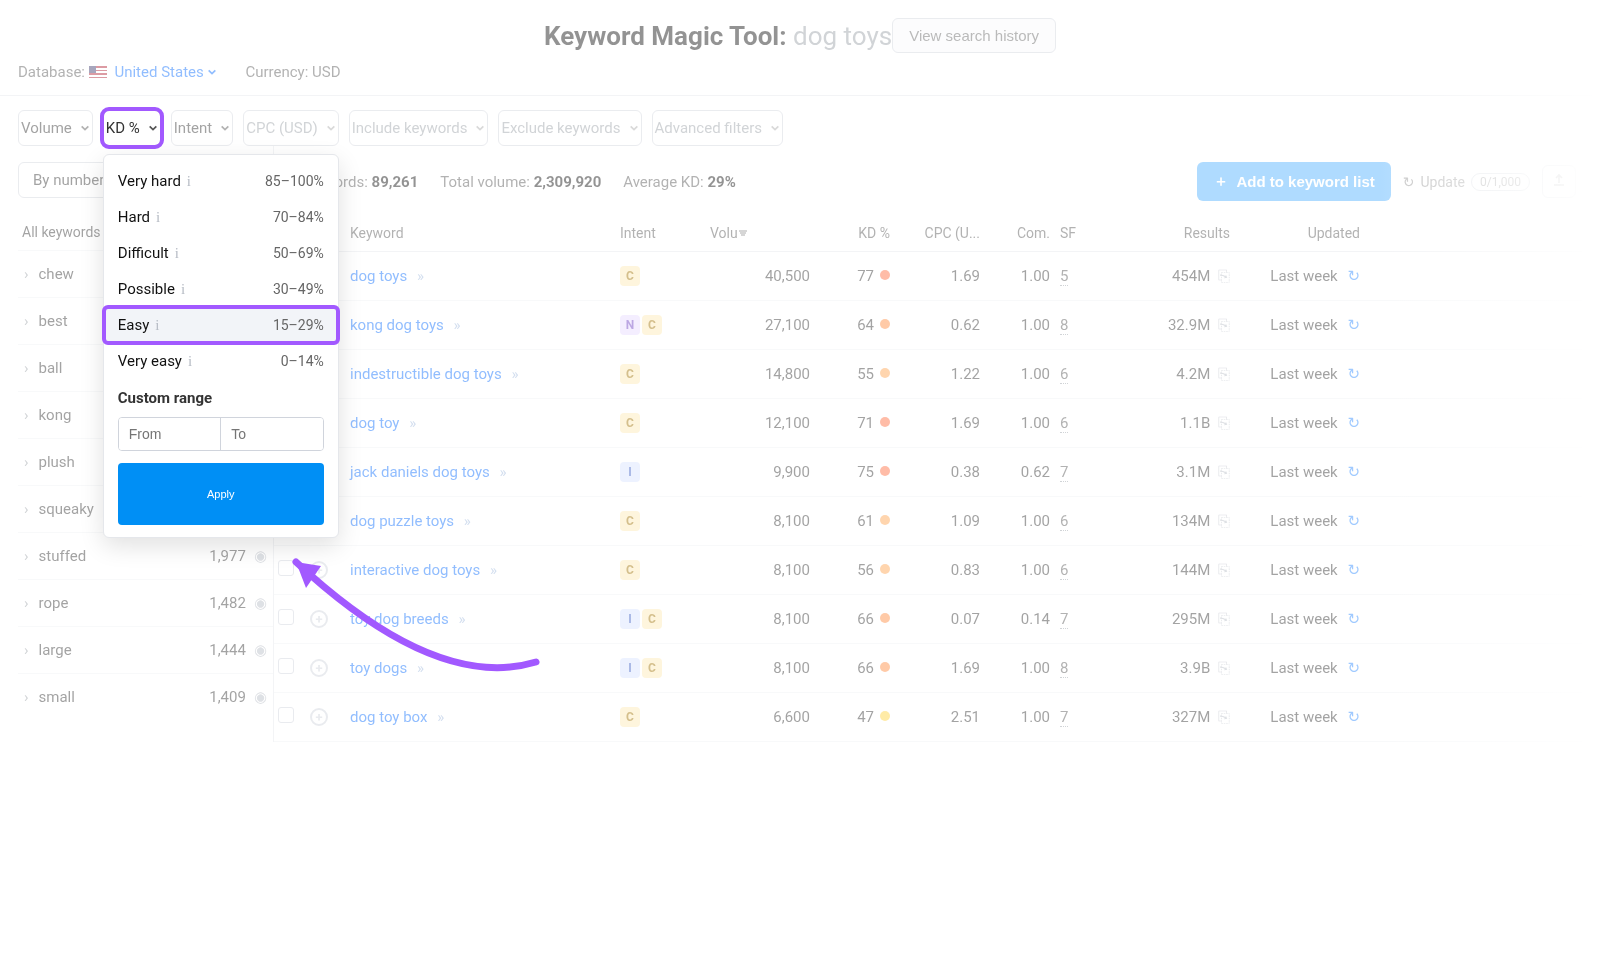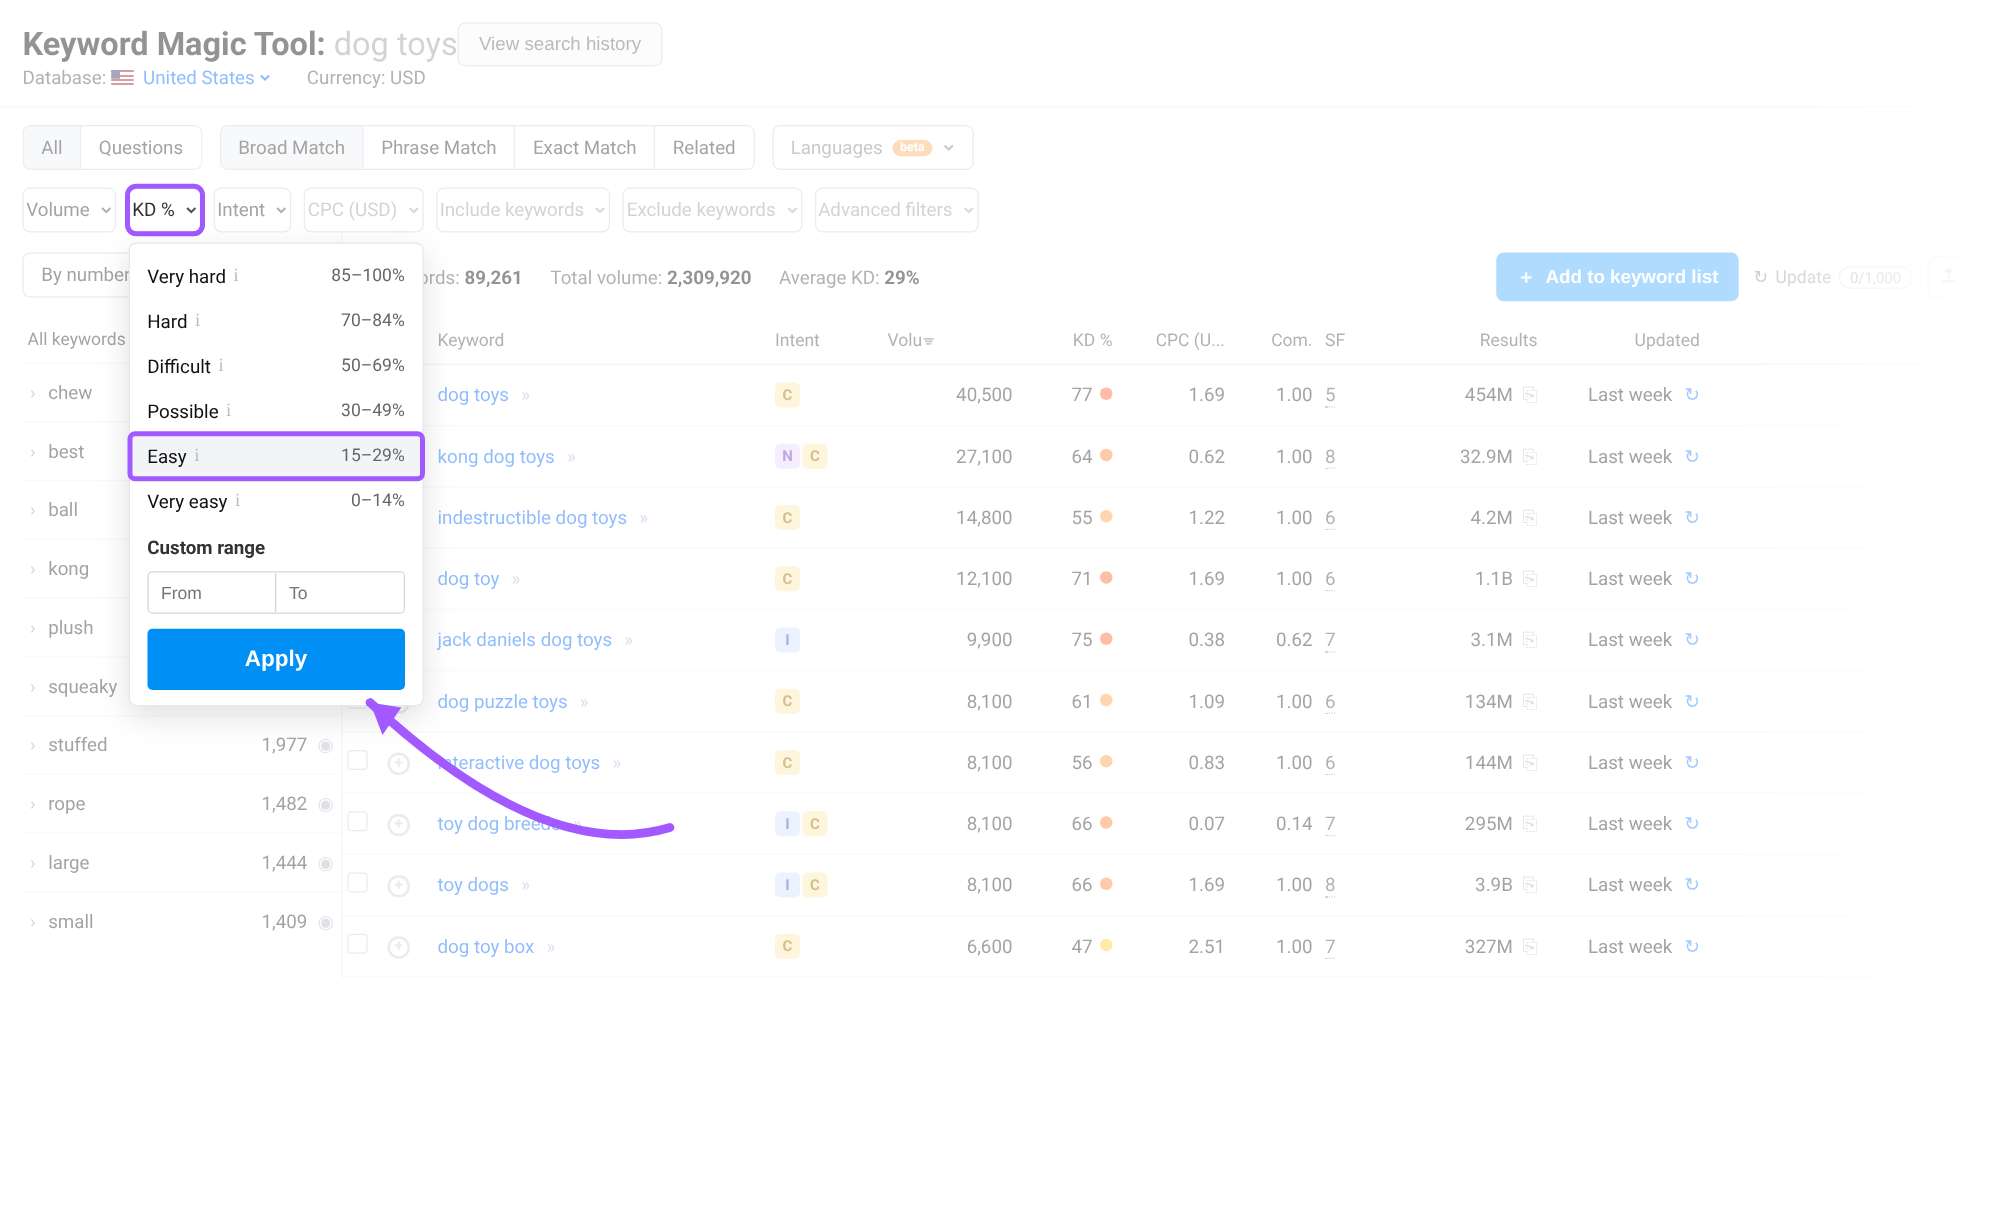--- a/index.html
+++ b/index.html
@@ -2,21 +2,21 @@
 <html><head>
 <meta charset="utf-8">
 <style>
 * { box-sizing: border-box; margin: 0; padding: 0; }
 body { font-family: -apple-system, BlinkMacSystemFont, "Segoe UI", Roboto, sans-serif; font-size: 14px; color: #333; background: #fff; position: relative; }
 
 
 .dim-overlay { position: absolute; inset: 0; background: rgba(255,255,255,0.55); pointer-events: none; z-index: 5; }
 
 .top { padding: 18px 18px 14px; border-bottom: 1px solid #e5e7eb; }
-.title-row { display: flex; justify-content: flex-start; align-items: center; margin-bottom: 0; }
+.title-row { display: flex; justify-content: center; align-items: center; margin-bottom: 10px; }
 .title { font-size: 26px; font-weight: 700; color: #111; }
 .title .subject { color: #9aa0a6; font-weight: 400; }
 .view-history { border: 1px solid #d0d4dc; background: #f8f9fb; color: #666; padding: 8px 16px; border-radius: 6px; font-size: 15px; }
 .meta-row { font-size: 15px; color: #555; display: flex; gap: 28px; align-items: center; }
 .db-link { color: #0d6efd; cursor: pointer; }
 .flag { display: inline-block; width: 18px; height: 12px; background: linear-gradient(#b22234 0 15%, #fff 15% 30%, #b22234 30% 45%, #fff 45% 60%, #b22234 60% 75%, #fff 75% 90%, #b22234 90%); position: relative; vertical-align: -1px; margin-right: 4px; }
 .flag::before { content:""; position:absolute; left:0; top:0; width:7px; height:7px; background:#3c3b6e; }
 
 .toolbar { padding: 14px 18px 0; }
 .tabs-row { display: flex; gap: 14px; align-items: center; margin-bottom: 14px; }
@@ -42,21 +42,21 @@
 .kd-item:hover, .kd-item.hover { background: #f2f4f8; }
 .kd-label { display: flex; align-items: center; gap: 6px; color: #111; }
 .kd-range { color: #666; font-size: 14px; }
 .info-i { color: #b7bcc5; font-style: normal; font-family: Georgia, serif; }
 .kd-easy-hl { outline: 4px solid #a259ff; outline-offset: -2px; border-radius: 4px; }
 .kd-custom { padding: 10px 14px 0; }
 .kd-custom h4 { font-size: 15px; font-weight: 700; margin-bottom: 10px; }
 .range-inputs { display: flex; border: 1px solid #d0d4dc; border-radius: 4px; overflow: hidden; }
 .range-inputs input { flex: 1; border: none; padding: 8px 10px; font-size: 14px; min-width: 0; }
 .range-inputs input + input { border-left: 1px solid #d0d4dc; }
-.apply-btn { display: block; width: calc(100% - 0px); margin-top: 12px; background: #008ff5; color: #fff; border: none; border-radius: 4px; padding: 14px 0; font-size: 18px; font-weight: 700; cursor: pointer; }
+.apply-btn { display: block; width: calc(100% - 0px); margin-top: 12px; background: #008ff5; color: #fff; border: none; border-radius: 4px; padding: 25px 0; font-size: 11px; font-weight: 400; cursor: pointer; }
 
 .content { display: flex; padding: 0 18px 18px; gap: 0; }
 .sidebar { width: 256px; border-right: 1px solid #e5e7eb; padding-top: 16px; }
 .by-number { border: 1px solid #d0d4dc; border-radius: 6px; padding: 8px 14px; font-size: 15px; display: inline-block; margin-bottom: 16px; }
 .sb-head { font-size: 14px; color: #333; padding: 10px 4px; }
 .sb-item { display: flex; align-items: center; padding: 14px 6px; font-size: 15px; color: #333; border-top: 1px solid #f0f1f4; }
 .sb-item .chev-r { color: #9aa0a6; margin-right: 10px; }
 .sb-item .lbl { flex: 1; }
 .sb-item .cnt { color: #333; font-variant-numeric: tabular-nums; margin-right: 8px; }
 .eye { color: #b7bcc5; }
@@ -115,39 +115,20 @@
         </svg>
     </span>
     <span>
       <span>Currency:</span>
       <span>USD</span>
     </span>
   </div>
 </div>
 
 <div class="toolbar">
-  <div class="tabs-row">
-    <div class="tab-group">
-      <div class="tab sel">All</div>
-      <div class="tab">Questions</div>
-    </div>
-    <div class="tab-group">
-      <div class="tab sel">Broad Match</div>
-      <div class="tab">Phrase Match</div>
-      <div class="tab">Exact Match</div>
-      <div class="tab">Related</div>
-    </div>
-    <div class="lang-pill">
-      <span>Languages</span>
-      <span class="beta">beta</span>
-      <svg class="chev" viewBox="0 0 12 12">
-          <path d="M2 4l4 4 4-4" stroke="#888" fill="none" stroke-width="2"></path>
-        </svg>
-    </div>
-  </div>
 
   <div class="filters-row">
     <div class="fbtn">
       <span>Volume</span>
       <svg class="chev" viewBox="0 0 12 12">
           <path d="M2 4l4 4 4-4" stroke="#555" fill="none" stroke-width="2"></path>
         </svg>
     </div>
 
     <div class="kd-wrap">

